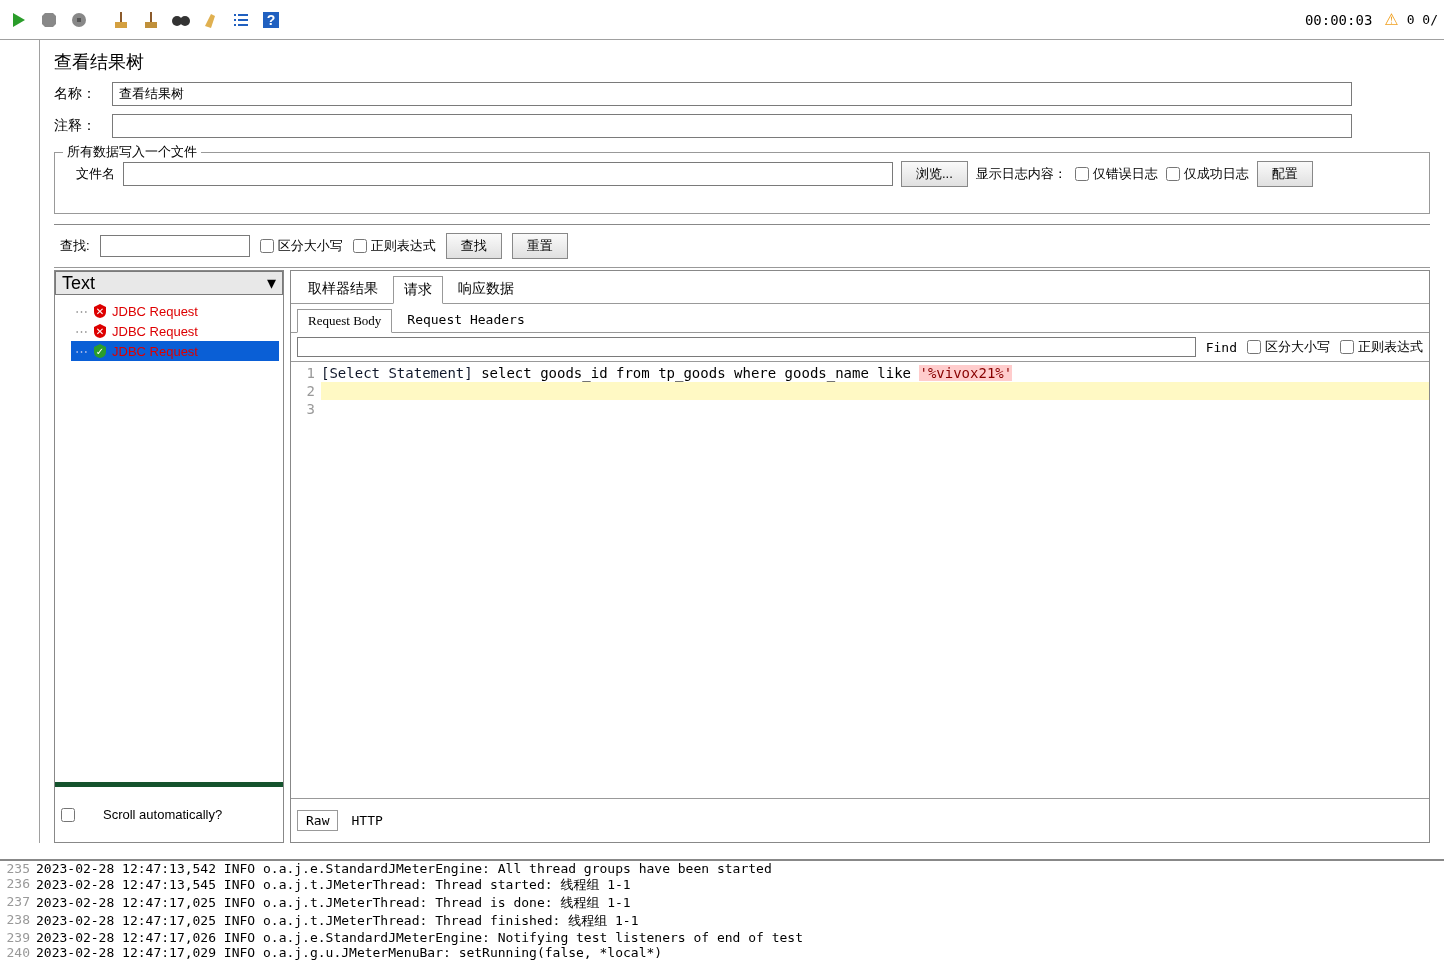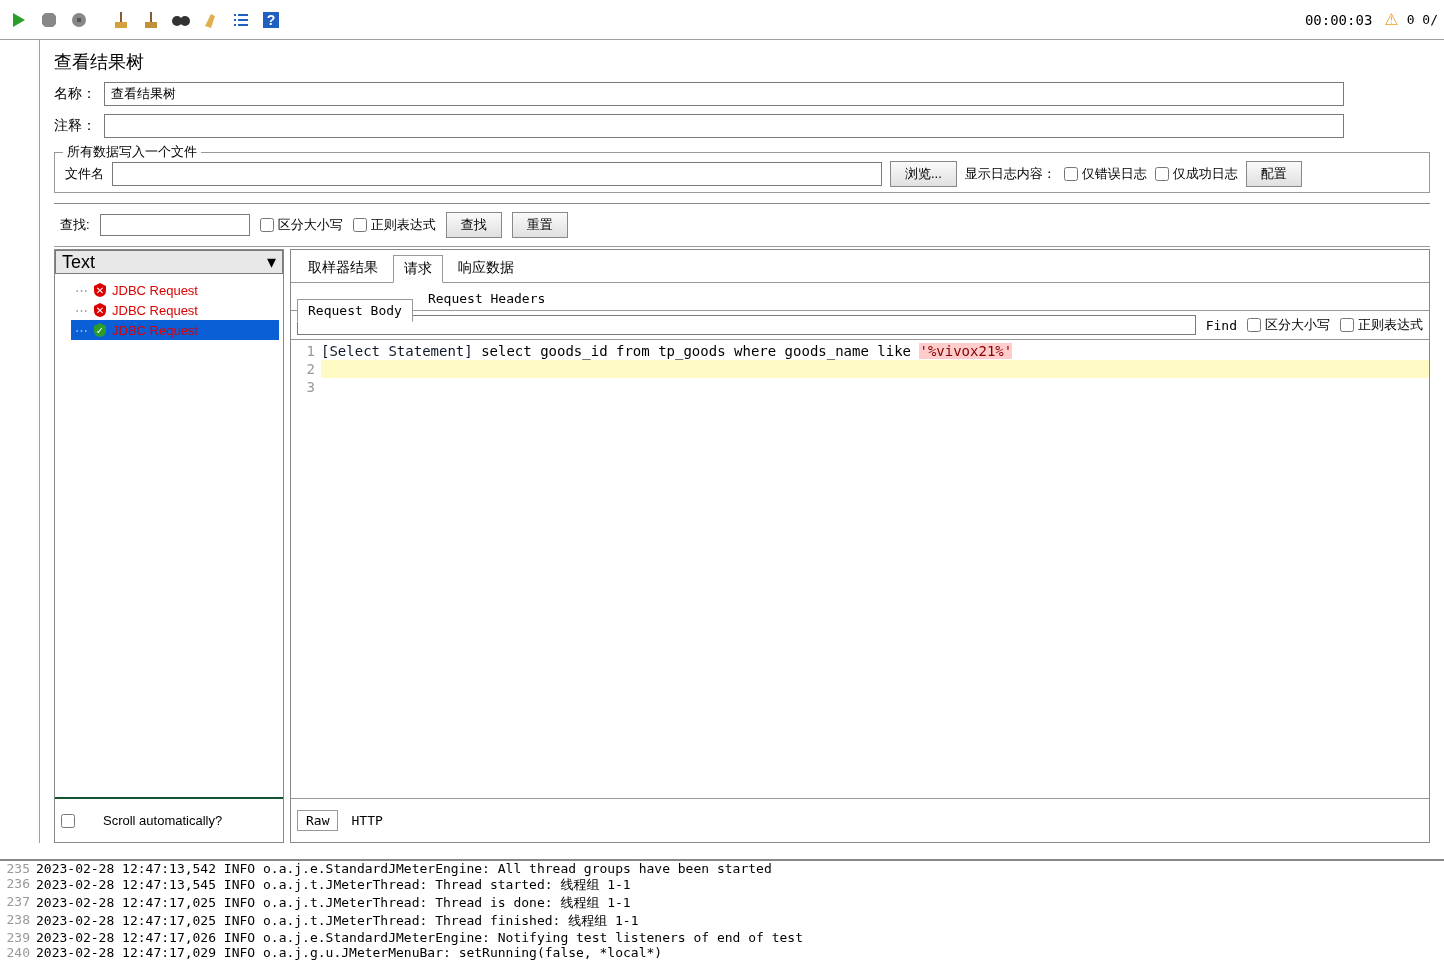--- a/index.html
+++ b/index.html
@@ -7,51 +7,51 @@
 .toolbar { display: flex; align-items: center; padding: 4px 6px; border-bottom: 1px solid #a0a0a0; height: 40px; gap: 4px; }
 .tb-btn { width: 26px; height: 26px; display: flex; align-items: center; justify-content: center; cursor: pointer; }
 .tb-sep { width: 8px; }
 .tb-spacer { flex: 1; }
 .timer { font-family: monospace; font-size: 14px; margin-right: 8px; }
 .warn-icon { color: #f0a020; font-size: 16px; }
 .main-area { display: flex; height: calc(100vh - 40px - 120px); }
 .left-gutter { width: 40px; border-right: 1px solid #a0a0a0; }
 .content { flex: 1; padding: 10px 14px 0 14px; overflow: hidden; display: flex; flex-direction: column; }
 .panel-title { font-size: 18px; margin-bottom: 8px; }
-.form-row { display: flex; align-items: center; margin-bottom: 8px; }
+.form-row { display: flex; align-items: center; margin-bottom: 8px; gap: 8px; }
 .form-label { width: 50px; font-size: 14px; }
 .form-input { flex: 1; border: 1px solid #7a7a7a; height: 24px; padding: 2px 6px; font-size: 13px; max-width: 1240px; }
-.fieldset { border: 1px solid #999; padding: 8px 10px 5px 10px; margin-top: 6px; position: relative; }
+.fieldset { border: 1px solid #999; padding: 8px 10px 26px 10px; margin-top: 6px; position: relative; }
 .fieldset-legend { position: absolute; top: -10px; left: 8px; background: #fff; padding: 0 4px; font-size: 13px; }
-.file-row { display: flex; align-items: center; gap: 8px; }
+.file-row { display: flex; align-items: center; gap: 8px; margin-left: 11px; }
 .file-input { flex: 1; border: 1px solid #7a7a7a; height: 24px; max-width: 770px; }
 .btn { background: linear-gradient(#fafafa,#e0e0e0); border: 1px solid #888; padding: 3px 14px; font-size: 13px; cursor: pointer; }
 .chk { display: flex; align-items: center; gap: 4px; font-size: 13px; }
 .chk input { width: 14px; height: 14px; }
 .divider-h { border-top: 1px solid #888; margin-top: 10px; }
 .search-row { display: flex; align-items: center; gap: 10px; padding: 8px 6px; border-bottom: 1px solid #999; }
 .search-field { border: 1px solid #7a7a7a; height: 22px; width: 150px; }
 .split-pane { display: flex; flex: 1; min-height: 0; margin-top: 2px; }
 .tree-panel { width: 230px; border: 1px solid #888; display: flex; flex-direction: column; margin-right: 6px; }
 .combo { border: 1px solid #7a7a7a; background: #e8e8e8; height: 24px; display: flex; align-items: center; padding: 0 6px; justify-content: space-between; font-size: 18px; }
 .tree { flex: 1; padding: 6px 4px; font-size: 13px; overflow: auto; }
 .tree-item { display: flex; align-items: center; gap: 4px; padding: 2px 4px; margin-left: 12px; }
 .tree-item.selected { background: #0a5fd6; color: #fff; }
 .tree-item .txt { color: #d00; }
 .tree-item.selected .txt { color: #fff; }
 .tree-item.ok .txt { color: #d00; }
 .shield { width: 16px; height: 16px; display: inline-block; }
-.scroll-auto { border-top: 2px solid #14532d; padding: 14px 6px; gap: 28px; }
+.scroll-auto { border-top: 5px solid #14532d; padding: 20px 6px; gap: 28px; }
 .detail-panel { flex: 1; border: 1px solid #888; display: flex; flex-direction: column; min-width: 0; }
 .tabs { display: flex; border-bottom: 1px solid #999; padding: 4px 6px 0 6px; gap: 4px; }
 .tab { padding: 4px 10px; border: 1px solid transparent; cursor: pointer; font-size: 14px; }
 .tab.active { border: 1px solid #999; border-bottom: 1px solid #fff; background: #fff; position: relative; top: 1px; }
 .subtabs { display: flex; border-bottom: 1px solid #999; padding: 4px 6px 0 6px; gap: 4px; }
 .subtab { padding: 3px 10px; border: 1px solid transparent; cursor: pointer; font-size: 13px; font-family: monospace; }
-.subtab.active { border: 1px solid #999; border-bottom: 1px solid #fff; background: #fff; position: relative; top: 12px; }
+.subtab.active { border: 1px solid #999; border-bottom: 1px solid #fff; background: #fff; position: relative; top: 1px; font-family: Liberation Serif, serif; }
 .find-row { display: flex; align-items: center; gap: 10px; padding: 4px 6px; border-bottom: 1px solid #999; }
 .find-input { flex: 1; border: 1px solid #7a7a7a; height: 20px; }
 .code-area { flex: 1; display: flex; font-family: Consolas, monospace; font-size: 14px; overflow: auto; background: #fff; }
 .gutter { width: 30px; text-align: right; color: #999; padding: 2px 6px 2px 2px; user-select: none; }
 .gutter div { height: 18px; line-height: 18px; }
 .code-lines { flex: 1; padding: 2px 0; }
 .code-lines .line { height: 18px; line-height: 18px; white-space: pre; }
 .line.hl { background: #fff9c4; }
 .kw { color: #0f172a; }
 .str { background: #ffcccc; color: #800; }

